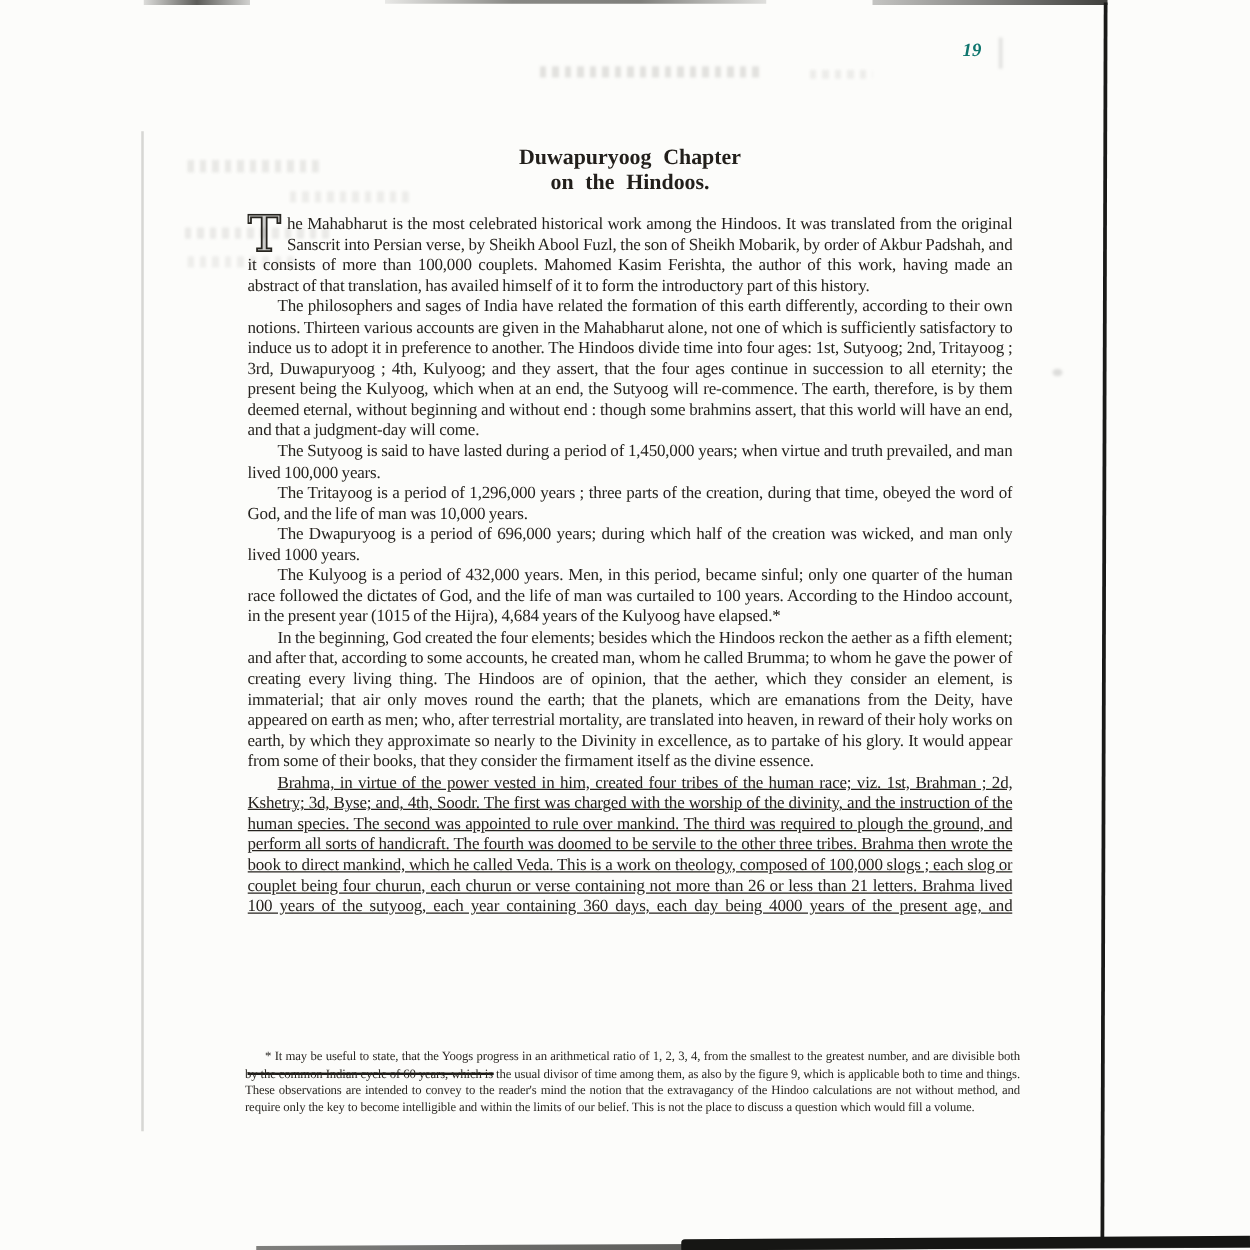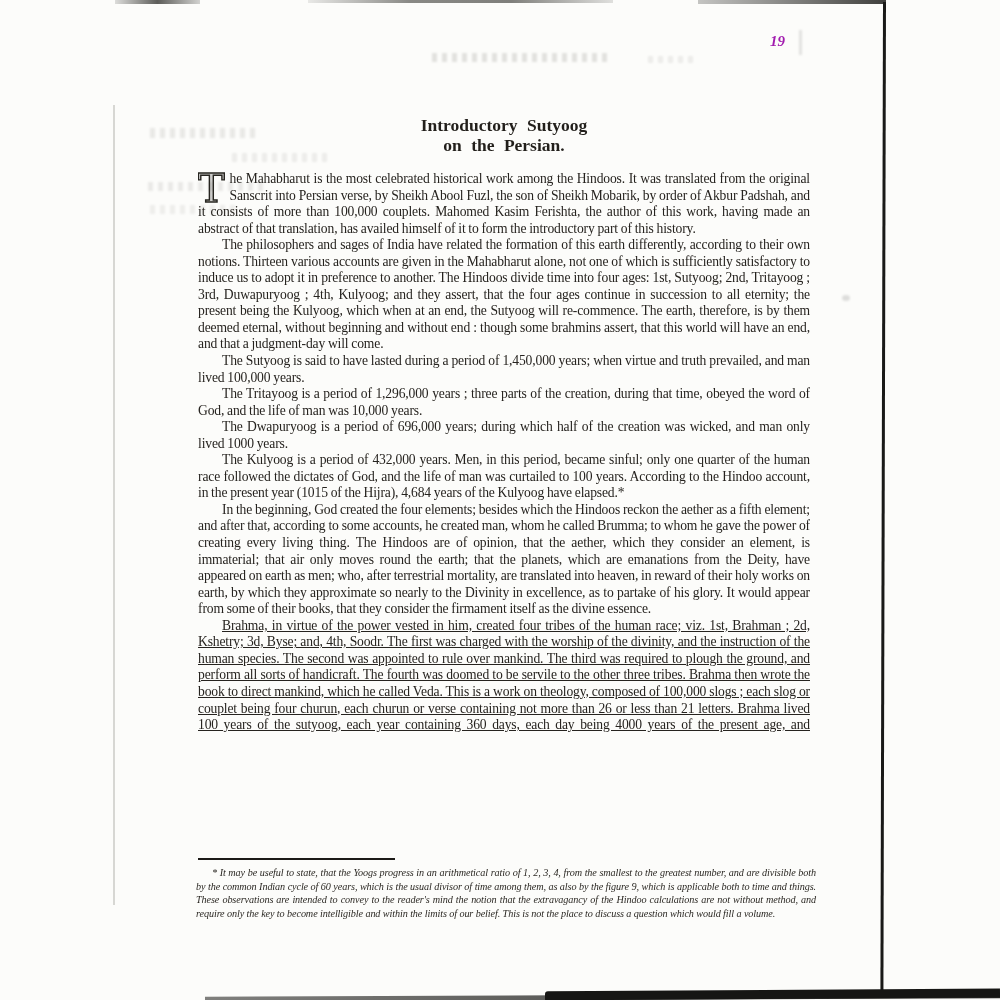--- a/index.html
+++ b/index.html
@@ -18,33 +18,33 @@
           background:repeating-linear-gradient(90deg,rgba(70,68,60,.14) 0 5px,rgba(70,68,60,0) 5px 10px);}
   .sm1{left:432px;top:53px;width:180px;height:9px;}
   .sm2{left:648px;top:56px;width:50px;height:7px;opacity:.6;}
   .sm3{left:150px;top:128px;width:105px;height:10px;opacity:.75;}
   .sm4{left:232px;top:153px;width:95px;height:9px;opacity:.6;}
   .sm5{left:148px;top:182px;width:120px;height:9px;opacity:.7;}
   .sm6{left:150px;top:205px;width:85px;height:9px;opacity:.55;}
   .sm7{left:799px;top:30px;width:3px;height:25px;background:rgba(0,0,0,.10);}
   .sm8{left:842px;top:295px;width:8px;height:6px;background:rgba(0,0,0,.12);border-radius:50%;}
   
-  .pageno{position:absolute;left:770px;top:33px;font-size:15px;font-weight:bold;font-style:italic;color:#a21caf;}
+  .pageno{position:absolute;left:770px;top:33px;font-size:15px;font-weight:bold;font-style:italic;color:#0f766e;}
   .title{position:absolute;left:198px;top:116px;width:612px;margin:0;text-align:center;
          font-size:17.5px;line-height:19.5px;font-weight:bold;word-spacing:5px;color:#221f1b;}
   .bodytext{position:absolute;left:198px;top:171px;width:612px;height:687px;overflow:hidden;
             font-size:13.6px;line-height:16.55px;text-align:justify;letter-spacing:-.15px;word-spacing:-.4px;}
   .bodytext p{margin:0;text-indent:24px;}
   .bodytext p.first{text-indent:0;}
   .bodytext p.continues{text-align-last:justify;text-decoration:underline;}
   .dropcap{float:left;font-family:"DejaVu Serif", serif;font-size:40px;line-height:31px;
            padding:2px 5px 0 0;color:rgba(38,36,31,.22);-webkit-text-stroke:1.4px #26241f;}
   .fnrule{position:absolute;left:198px;top:858px;width:197px;height:2px;background:#1c1a17;}
-  .footnote{position:absolute;left:196px;top:866px;width:620px;margin:0;
-            font-size:10.2px;line-height:13.6px;text-align:justify;letter-spacing:-.1px;color:#2b2823;font-style:italic;}
+  .footnote{position:absolute;left:196px;top:839px;width:620px;margin:0;
+            font-size:10.2px;line-height:13.6px;text-align:justify;letter-spacing:-.1px;color:#2b2823;}
   .footnote::first-line{}
   .fnp{margin:0;text-indent:16px;}
 </style>
 </head>
 <body>
 
 <div class="scan">
 
   <div class="edge top-mark1"></div>
   <div class="edge top-mark2"></div>
@@ -57,21 +57,21 @@
   <div class="smudge sm2"></div>
   <div class="smudge sm3"></div>
   <div class="smudge sm4"></div>
   <div class="smudge sm5"></div>
   <div class="smudge sm6"></div>
   <div class="smudge sm7"></div>
   <div class="smudge sm8"></div>
 
   <div class="pageno">19</div>
 
-  <h1 class="title"><span>Introductory Sutyoog</span><br><span>on the Persian.</span></h1>
+  <h1 class="title"><span>Duwapuryoog Chapter</span><br><span>on the Hindoos.</span></h1>
 
   <div class="bodytext">
     <p class="first"><span class="dropcap">T</span><span>he Mahabharut is the most celebrated historical work among the Hindoos. It was translated from the original Sanscrit into Persian verse, by Sheikh Abool Fuzl, the son of Sheikh Mobarik, by order of Akbur Padshah, and it consists of more than 100,000 couplets. Mahomed Kasim Ferishta, the author of this work, having made an abstract of that translation, has availed himself of it to form the introductory part of this history.</span></p>
     <p>The philosophers and sages of India have related the formation of this earth differently, according to their own notions. Thirteen various accounts are given in the Mahabharut alone, not one of which is sufficiently satisfactory to induce us to adopt it in preference to another. The Hindoos divide time into four ages: 1st, Sutyoog; 2nd, Tritayoog ; 3rd, Duwapuryoog ; 4th, Kulyoog; and they assert, that the four ages continue in succession to all eternity; the present being the Kulyoog, which when at an end, the Sutyoog will re-commence. The earth, therefore, is by them deemed eternal, without beginning and without end : though some brahmins assert, that this world will have an end, and that a judgment-day will come.</p>
     <p>The Sutyoog is said to have lasted during a period of 1,450,000 years; when virtue and truth prevailed, and man lived 100,000 years.</p>
     <p>The Tritayoog is a period of 1,296,000 years ; three parts of the creation, during that time, obeyed the word of God, and the life of man was 10,000 years.</p>
     <p>The Dwapuryoog is a period of 696,000 years; during which half of the creation was wicked, and man only lived 1000 years.</p>
     <p>The Kulyoog is a period of 432,000 years.  Men, in this period, became sinful; only one quarter of the human race followed the dictates of God, and the life of man was curtailed to 100 years. According to the Hindoo account, in the present year (1015 of the Hijra), 4,684 years of the Kulyoog have elapsed.*</p>
     <p>In the beginning, God created the four elements; besides which the Hindoos reckon the aether as a fifth element; and after that, according to some accounts, he created man, whom he called Brumma; to whom he gave the power of creating every living  thing. The Hindoos are of opinion, that the aether, which they consider an element, is immaterial; that air only moves round the earth; that the planets, which are emanations from the Deity, have  appeared on earth as men; who, after terrestrial mortality, are translated into heaven, in reward of their holy works on earth, by which they approximate so nearly to the Divinity in excellence, as to partake of his glory. It would appear from some of their books, that they consider the firmament itself as the divine essence.</p>
     <p class="continues">Brahma, in virtue of the power vested in him, created four tribes of the human race; viz. 1st, Brahman ; 2d, Kshetry; 3d, Byse; and, 4th, Soodr. The first was charged with the worship of the divinity, and the instruction of the human species. The second was appointed to rule over mankind. The third was required to plough the ground, and perform all sorts of handicraft. The fourth was doomed to be servile to the other three tribes. Brahma then wrote the book to direct mankind, which he called Veda. This is a work on theology, composed of 100,000 slogs ; each slog or couplet being four churun, each churun or verse containing not more than 26 or less than 21 letters. Brahma lived 100 years of the sutyoog, each year containing 360 days, each day being 4000 years of the present age, and</p>

